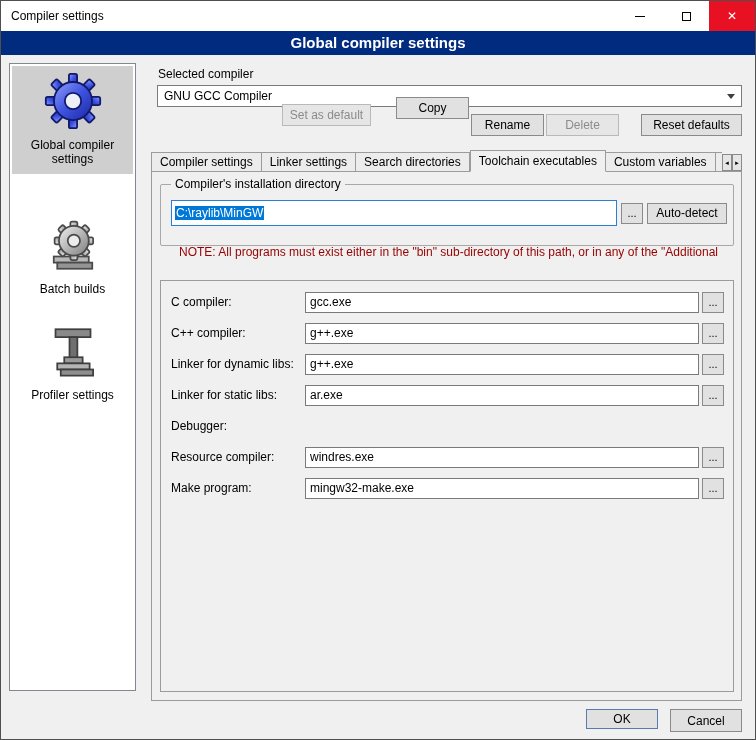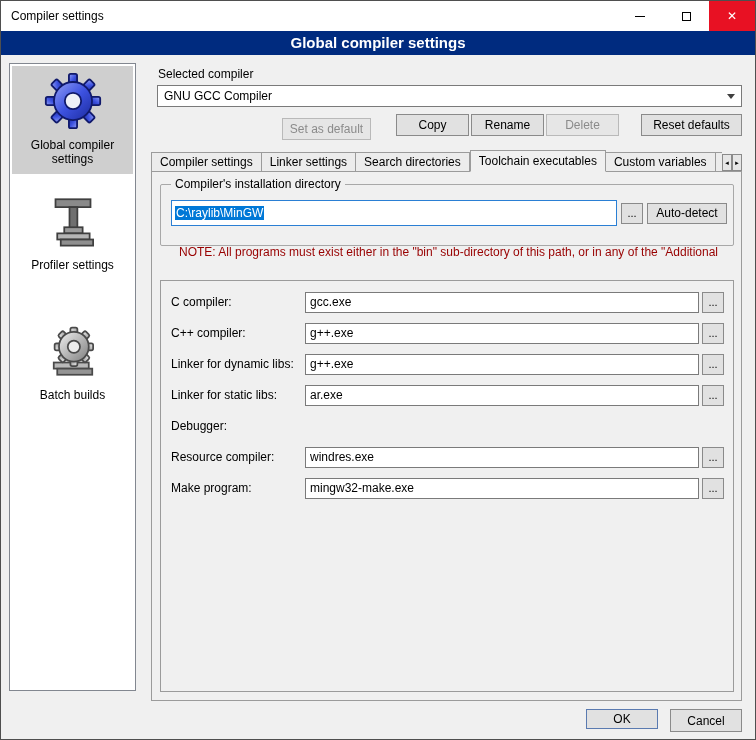--- a/index.html
+++ b/index.html
@@ -27,22 +27,22 @@
   .side-label{font-size:12px;line-height:14px;margin-top:5px}
 
   
   .lbl-selcomp{position:absolute;left:157px;top:66px}
   .combo{border:1px solid #7a7a7a;background:#fff;display:flex;align-items:center;padding:0 6px;font-size:12px;cursor:default}
   .combo .arrow{margin-left:auto;width:0;height:0;border-left:4px solid transparent;border-right:4px solid transparent;border-top:5px solid #404040}
   .combo-top{position:absolute;left:156px;top:84px;width:585px;height:22px}
 
   .btn{position:absolute;height:22px;background:#e1e1e1;border:1px solid #8a8a8a;font-size:12px;font-family:inherit;cursor:default}
   .btn.disabled{color:#8b8b8b;border-color:#b9b9b9;background:#e6e6e6}
-  .b-setdef{left:281px;top:117px;width:89px}
-  .b-copy{left:395px;top:113px;width:73px}
+  .b-setdef{left:281px;top:103px;width:89px}
+  .b-copy{left:395px;top:96px;width:73px}
   .b-rename{left:470px;top:113px;width:73px}
   .b-delete{left:545px;top:113px;width:73px}
   .b-reset{left:640px;top:113px;width:101px}
 
   
   .tabstrip{position:absolute;left:150px;top:149px;width:571px;height:22px;display:flex;align-items:flex-end;overflow:hidden;z-index:2}
   .tab{height:20px;padding:0 8px;border:1px solid #9b9b9b;border-left-width:0;background:#ececec;font-size:12px;white-space:nowrap;display:flex;align-items:center;cursor:default}
   .tab:first-child{border-left-width:1px}
   .tab.active{height:22px;background:#f0f0f0;border-bottom-color:#f0f0f0;border-left-width:1px}
   .tab-arrows{position:absolute;left:721px;top:153px;display:flex;z-index:3}
@@ -118,35 +118,20 @@
             <rect x="27.5" y="2" width="9" height="12" rx="2" transform="rotate(270 32 32)"></rect>
             <rect x="27.5" y="2" width="9" height="12" rx="2" transform="rotate(315 32 32)"></rect>
             <circle cx="32" cy="32" r="21"></circle>
           </g>
           <circle cx="32" cy="32" r="9" fill="#eef0f8" stroke="#10196b" stroke-width="2"></circle>
         </svg>
       </span>
       <span class="side-label">Global compiler settings</span>
     </div>
 
-    <div class="side-item it2">
-      <span class="icon">
-        <svg viewBox="0 0 64 64" width="64" height="56">
-          <g stroke="#3f3f3f" stroke-width="2">
-            <rect x="12" y="6" width="40" height="9" fill="#8a8a8a"></rect>
-            <rect x="28" y="15" width="9" height="26" fill="#6f6f6f"></rect>
-            <rect x="22" y="38" width="21" height="7" fill="#9a9a9a"></rect>
-            <rect x="14" y="45" width="37" height="7" fill="#b5b5b5"></rect>
-            <rect x="18" y="52" width="37" height="7" fill="#8f8f8f"></rect>
-          </g>
-        </svg>
-      </span>
-      <span class="side-label">Profiler settings</span>
-    </div>
-
     <div class="side-item it3">
       <span class="icon">
         <svg viewBox="0 0 64 64" width="64" height="56">
           <defs>
             <linearGradient id="ggray" x1="0" y1="0" x2="1" y2="1">
               <stop offset="0" stop-color="#efefef"></stop>
                 <stop offset="1" stop-color="#7e7e7e"></stop>
             </linearGradient>
           </defs>
           <g stroke="#4a4a4a" stroke-width="2">
@@ -162,20 +147,35 @@
             <rect x="29" y="4" width="8" height="10" rx="2" transform="rotate(225 33 26)"></rect>
             <rect x="29" y="4" width="8" height="10" rx="2" transform="rotate(270 33 26)"></rect>
             <rect x="29" y="4" width="8" height="10" rx="2" transform="rotate(315 33 26)"></rect>
             <circle cx="33" cy="26" r="17"></circle>
           </g>
           <circle cx="33" cy="26" r="7" fill="#ececec" stroke="#4a4a4a" stroke-width="2"></circle>
         </svg>
       </span>
       <span class="side-label">Batch builds</span>
     </div>
+
+    <div class="side-item it2">
+      <span class="icon">
+        <svg viewBox="0 0 64 64" width="64" height="56">
+          <g stroke="#3f3f3f" stroke-width="2">
+            <rect x="12" y="6" width="40" height="9" fill="#8a8a8a"></rect>
+            <rect x="28" y="15" width="9" height="26" fill="#6f6f6f"></rect>
+            <rect x="22" y="38" width="21" height="7" fill="#9a9a9a"></rect>
+            <rect x="14" y="45" width="37" height="7" fill="#b5b5b5"></rect>
+            <rect x="18" y="52" width="37" height="7" fill="#8f8f8f"></rect>
+          </g>
+        </svg>
+      </span>
+      <span class="side-label">Profiler settings</span>
+    </div>
   </div>
 
   <span class="lbl-selcomp">Selected compiler</span>
   <div class="combo combo-top">
     <span>GNU GCC Compiler</span>
     <span class="arrow"></span>
   </div>
 
   <button class="btn b-setdef disabled">Set as default</button>
   <button class="btn b-copy">Copy</button>

